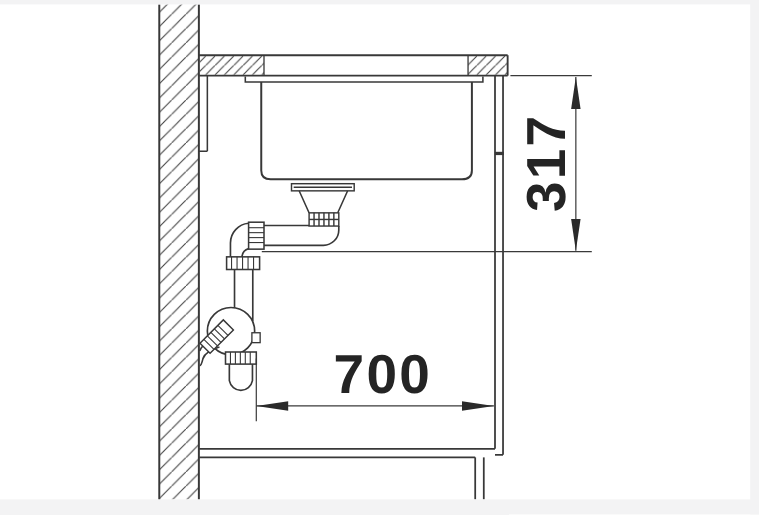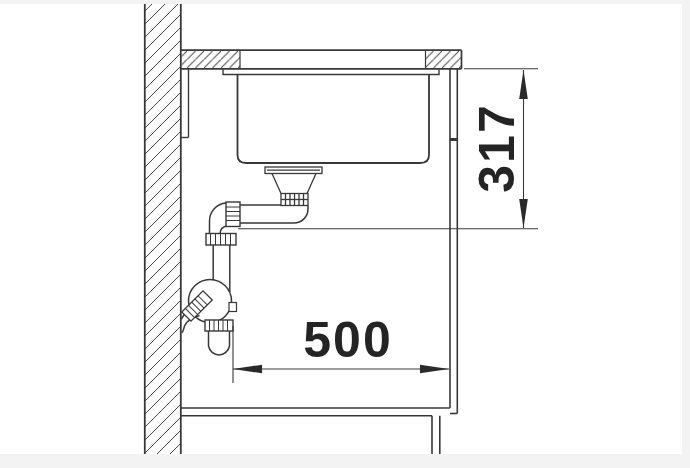--- a/index.html
+++ b/index.html
@@ -146,19 +146,19 @@
     <g stroke="#3a3a3a" fill="none" stroke-width="1.1">
       <line x1="233" y1="326" x2="233" y2="383"></line>
       <line x1="233" y1="369" x2="449" y2="369"></line>
       <polygon points="233,369 262,364.7 262,373.3" fill="#2a2a2a" stroke="none"></polygon>
       <polygon points="449,369 420,364.7 420,373.3" fill="#2a2a2a" stroke="none"></polygon>
     </g>
   </svg>
 
   <div id="dim-label-height" class="dim-label">317</div>
 
-  <div id="dim-label-width" class="dim-label">500</div>
+  <div id="dim-label-width" class="dim-label">700</div>
 
   <div class="frame frame-top"></div>
   <div class="frame frame-bottom"></div>
   <div class="frame frame-right"></div>
 
 </div>
 
 </body></html>

